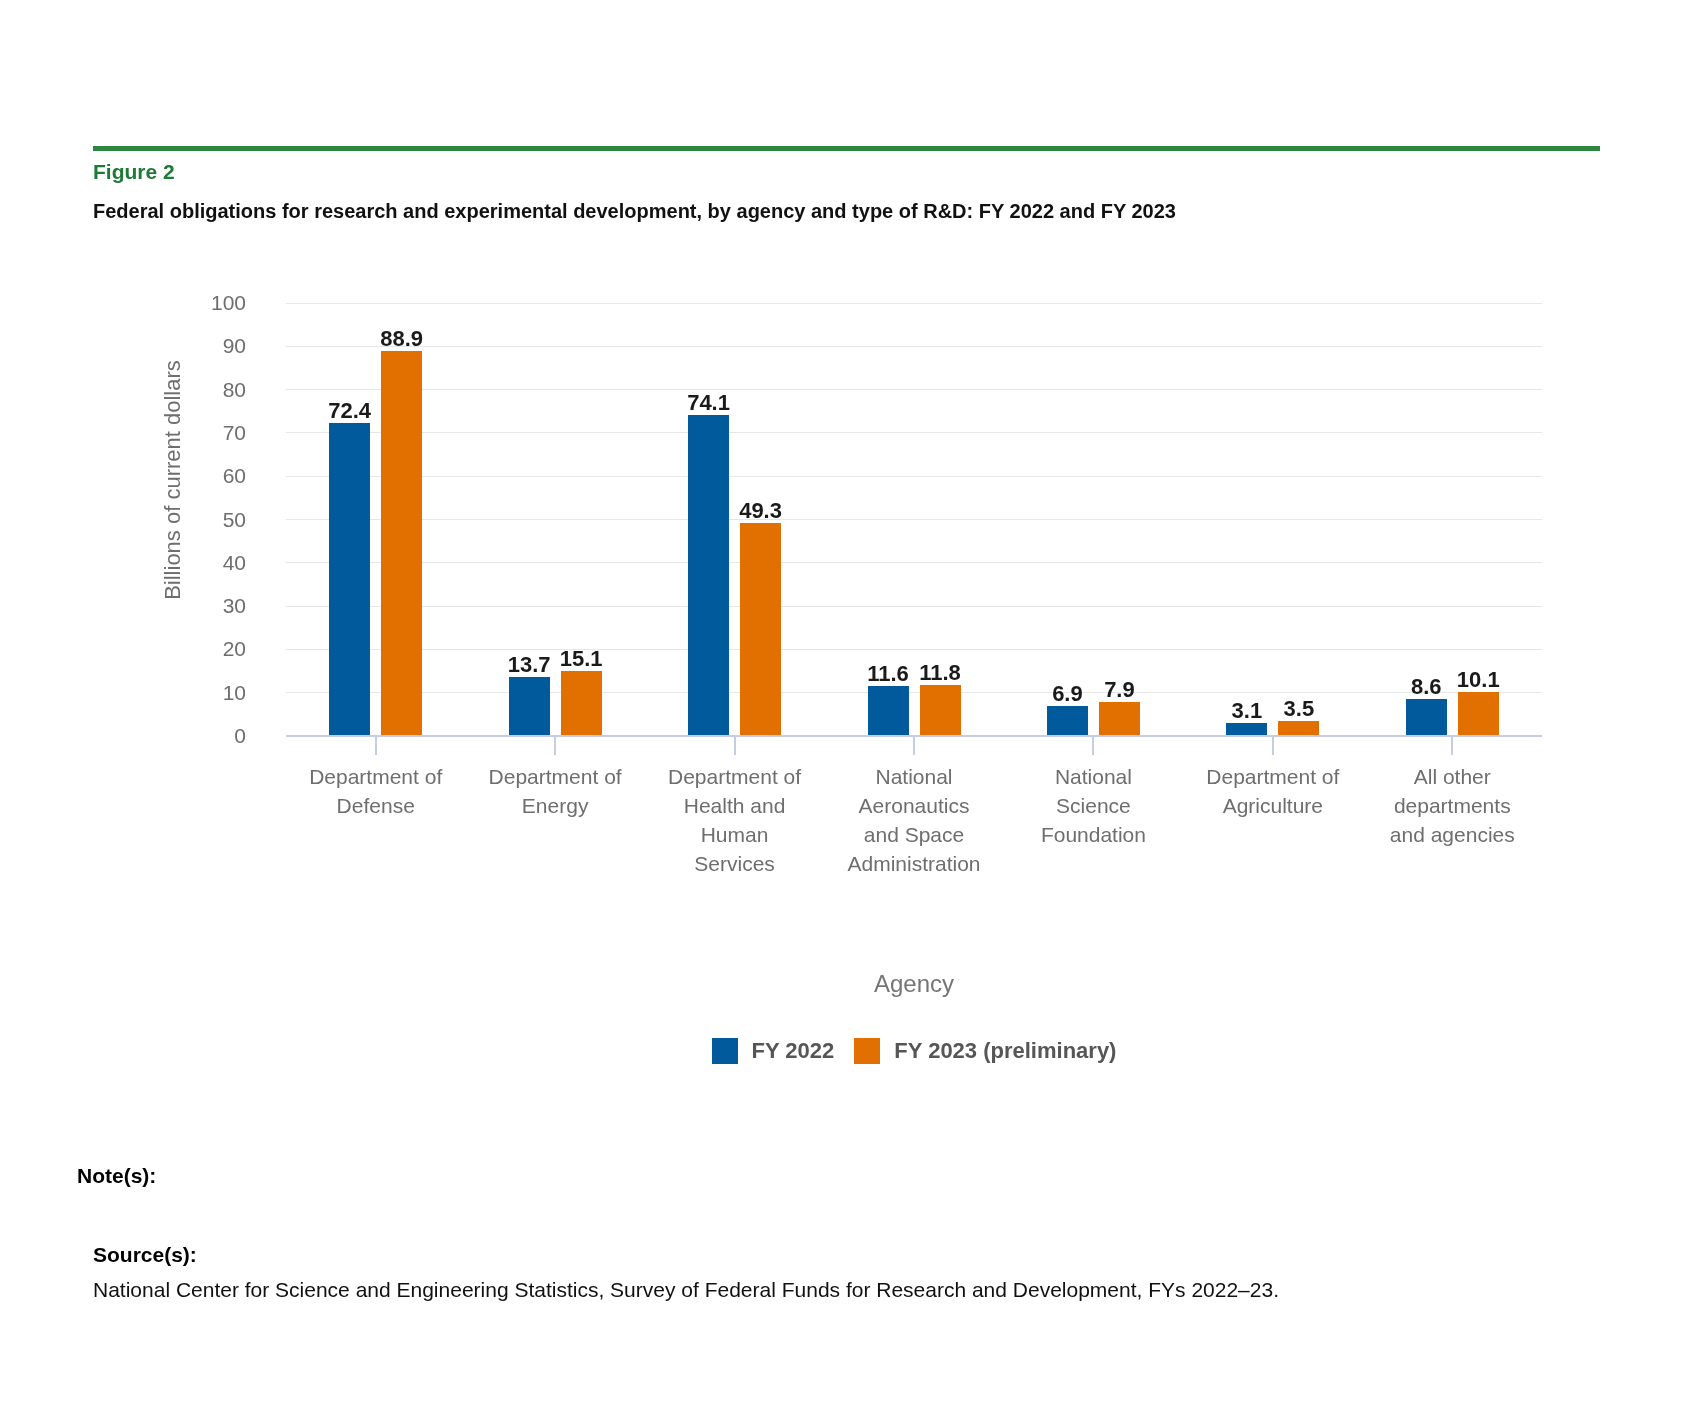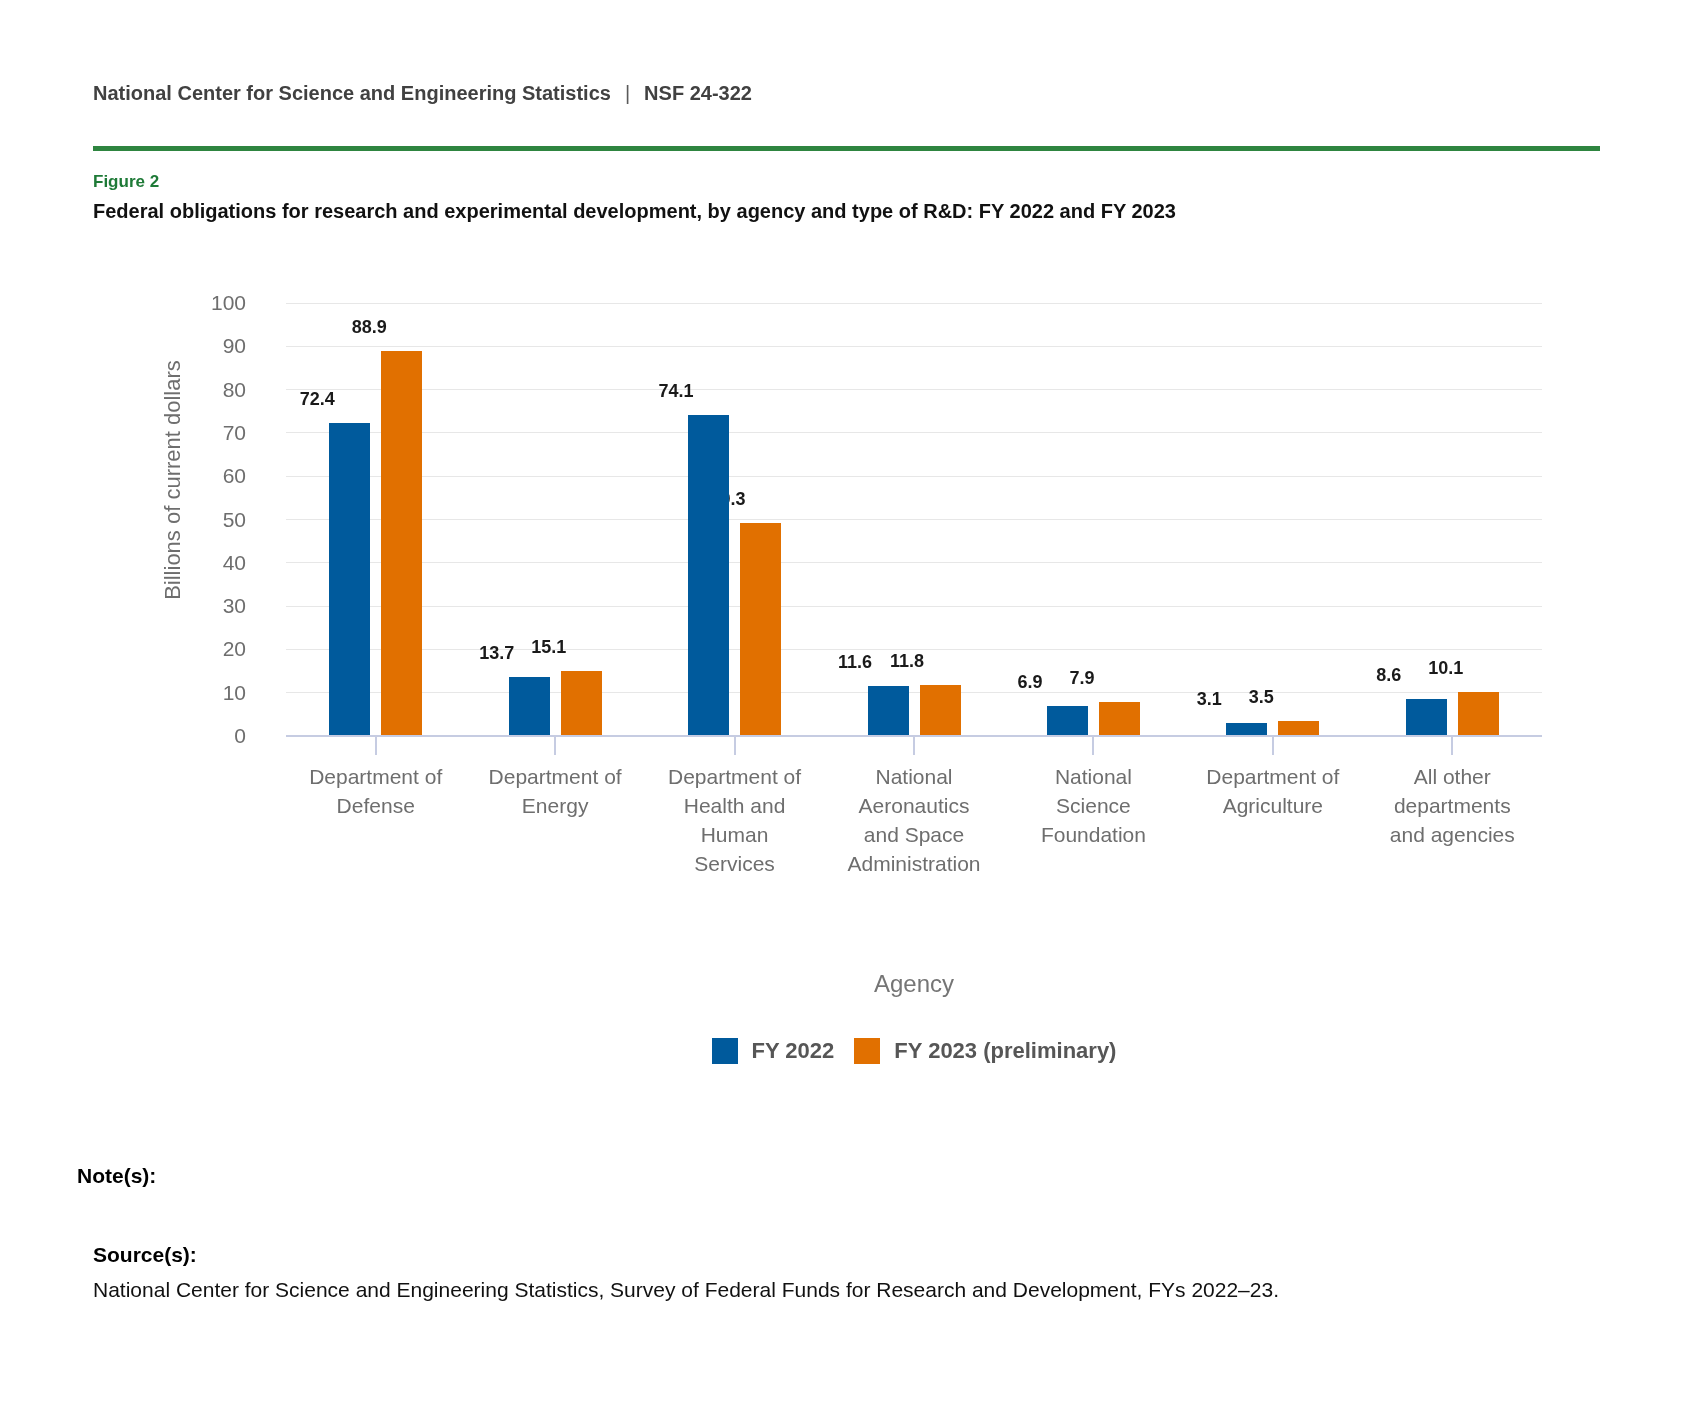--- a/index.html
+++ b/index.html
@@ -5,55 +5,50 @@
   html, body { margin:0; padding:0; background:#ffffff; }
   body { width:1699px; height:1407px; font-family:"Liberation Sans", sans-serif; }
   .page { position:relative; width:1699px; height:1407px; background:#fff; overflow:hidden; }
   .abs { position:absolute; }
 
   .masthead { left:93px; top:82px; font-size:20px; font-weight:bold; color:#414141; display:flex; align-items:baseline; }
   .masthead .sep { margin:0 14px; font-weight:normal; color:#5a5a5a; }
 
   .green-rule { left:93px; top:146px; width:1507px; height:5px; background:#2E8540; }
 
-  .figure-label { left:93px; top:160px; font-size:17px; font-weight:bold; color:#1E7A37;margin-top:12px; }
+  .figure-label { left:93px; top:160px; font-size:21px; font-weight:bold; color:#1E7A37; }
   .chart-title { left:93px; top:200px; font-size:20px; font-weight:bold; color:#111111; width:1500px; }
 
   
   .ytick { width:100px; text-align:right; font-size:21px; color:#6e6e6e; height:24px; line-height:24px; }
   .y-axis-title { left:173px; top:480px; transform:translate(-50%,-50%) rotate(-90deg); transform-origin:center;
                   font-size:22px; color:#6e6e6e; white-space:nowrap; }
   .gridline { height:1px; background:#e7e7e7; }
   .x-axis-line { height:2px; background:#c6cce2; z-index:3; }
   .bar { z-index:2; }
   .tickmark { width:2px; height:18px; background:#c6cce2; }
-  .value-label { width:100px; font-size:18px; font-weight:bold; color:#1a1a1a; }
+  .value-label { width:100px; text-align:center; font-size:22px; font-weight:bold; color:#1a1a1a;margin-top:9px; }
   .cat-label { width:190px; text-align:center; font-size:21px; line-height:29px; color:#6e6e6e; }
   .x-axis-title { left:286px; top:970px; width:1256px; text-align:center; font-size:24px; color:#757575; }
 
   .legend { left:286px; top:1038px; width:1256px; display:flex; justify-content:center; column-gap:20px; }
   .legend-item { display:flex; align-items:center; }
   .legend-swatch { width:26px; height:26px; margin-right:14px; }
   .legend-text { font-size:22px; font-weight:bold; color:#565656; }
 
   .notes-label  { left:77px; top:1136px; font-size:21px; font-weight:bold; color:#000;margin-top:28px; }
   .notes-text   { left:93px; top:1167px; max-width:1365px; font-size:21px; line-height:32px; color:#111; }
   .source-label { left:93px; top:1243px; font-size:21px; font-weight:bold; color:#000; }
   .source-text  { left:93px; top:1274px; max-width:1365px; font-size:21px; line-height:32px; color:#111; }
 </style>
 </head>
 <body>
 
 <div class="page">
 
-  <div class="abs masthead">
-    <span>National Center for Science and Engineering Statistics</span>
-    <span class="sep">|</span>
-    <span>NSF 24-322</span>
-  </div>
 
   <div class="abs green-rule" style="background: rgb(46, 133, 64);"></div>
 
   <div class="abs figure-label" style="color: rgb(30, 122, 55);">Figure 2</div>
 
   <div class="abs chart-title">Federal obligations for research and experimental development, by agency and type of R&amp;D: FY 2022 and FY 2023</div>
 
   <div class="abs y-axis-title">Billions of current dollars</div>
 
   <div id="chart">

